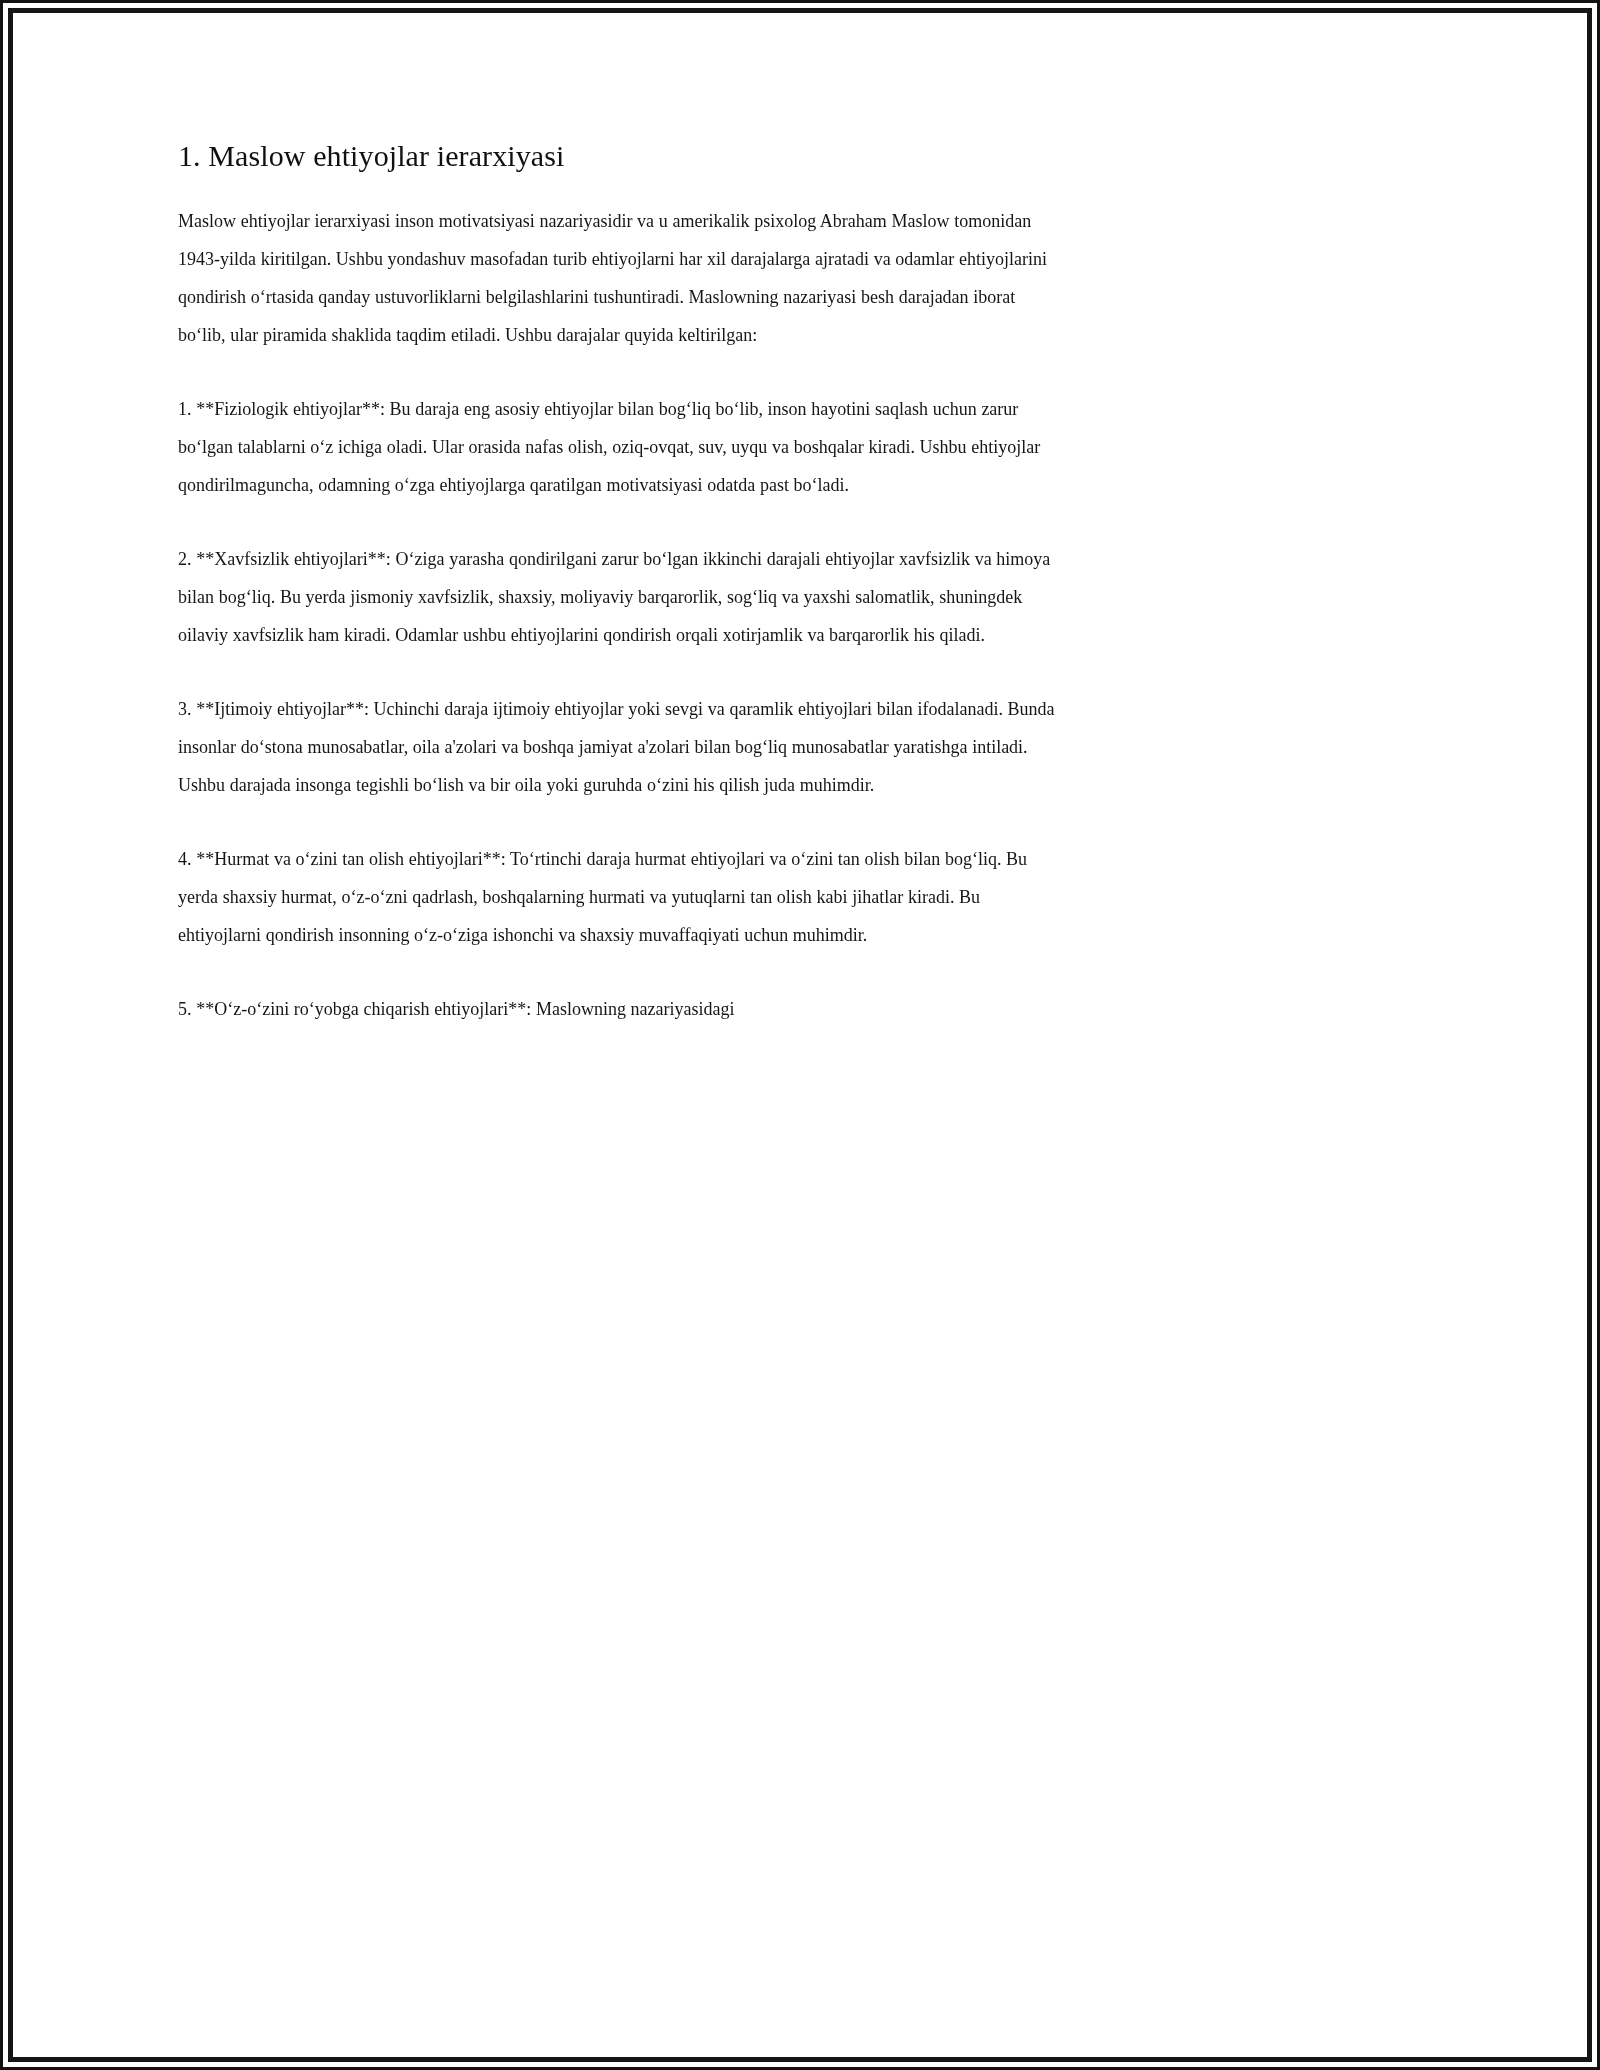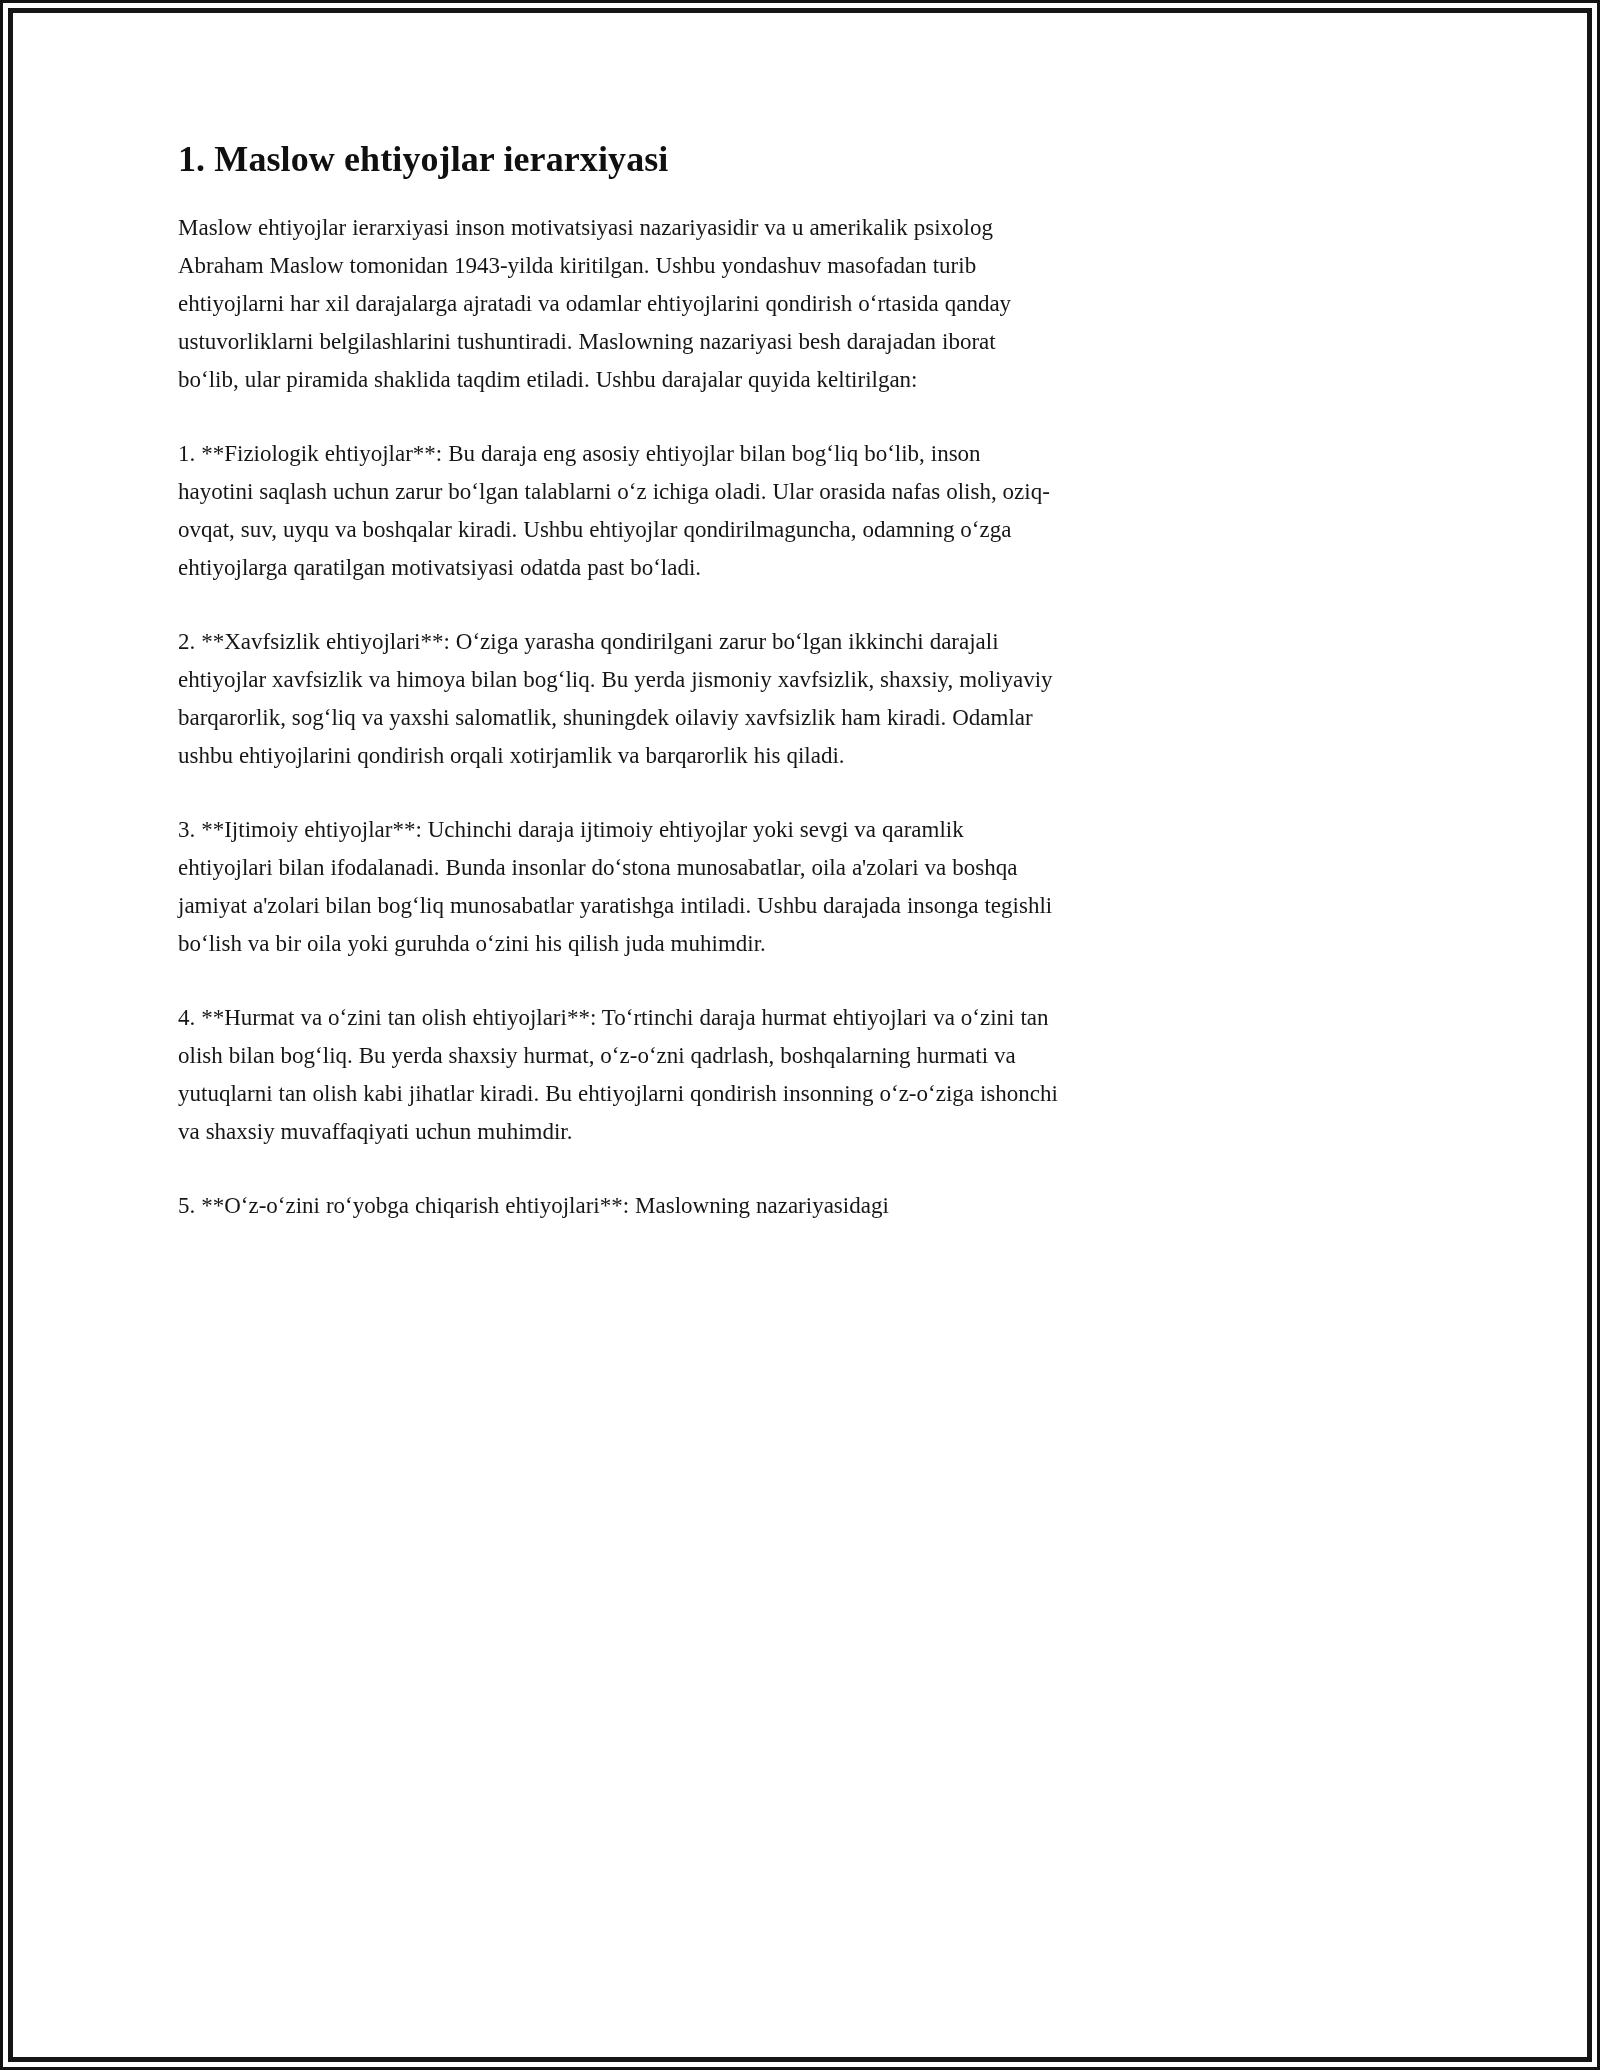--- a/index.html
+++ b/index.html
@@ -54,30 +54,30 @@
   }
 
   .content {
     position: absolute;
     left: 165px;
     top: 125px;
     width: 880px;
   }
 
   .doc-heading {
-    font-size: 36px;
-    font-weight: bold;
+    font-size: 30px;
+    font-weight: normal;
     color: #101010;
     line-height: 1.22;
     margin: 0 0 27px 0;
     letter-spacing: 0.1px;
   }
 
   .doc-para {
-    font-size: 23px;
+    font-size: 18px;
     line-height: 38px;
     color: #161616;
     margin: 0 0 36px 0;
     text-align: left;
     word-spacing: 0.2px;
   }
 
   .doc-para:last-child {
     margin-bottom: 16px;
   }

